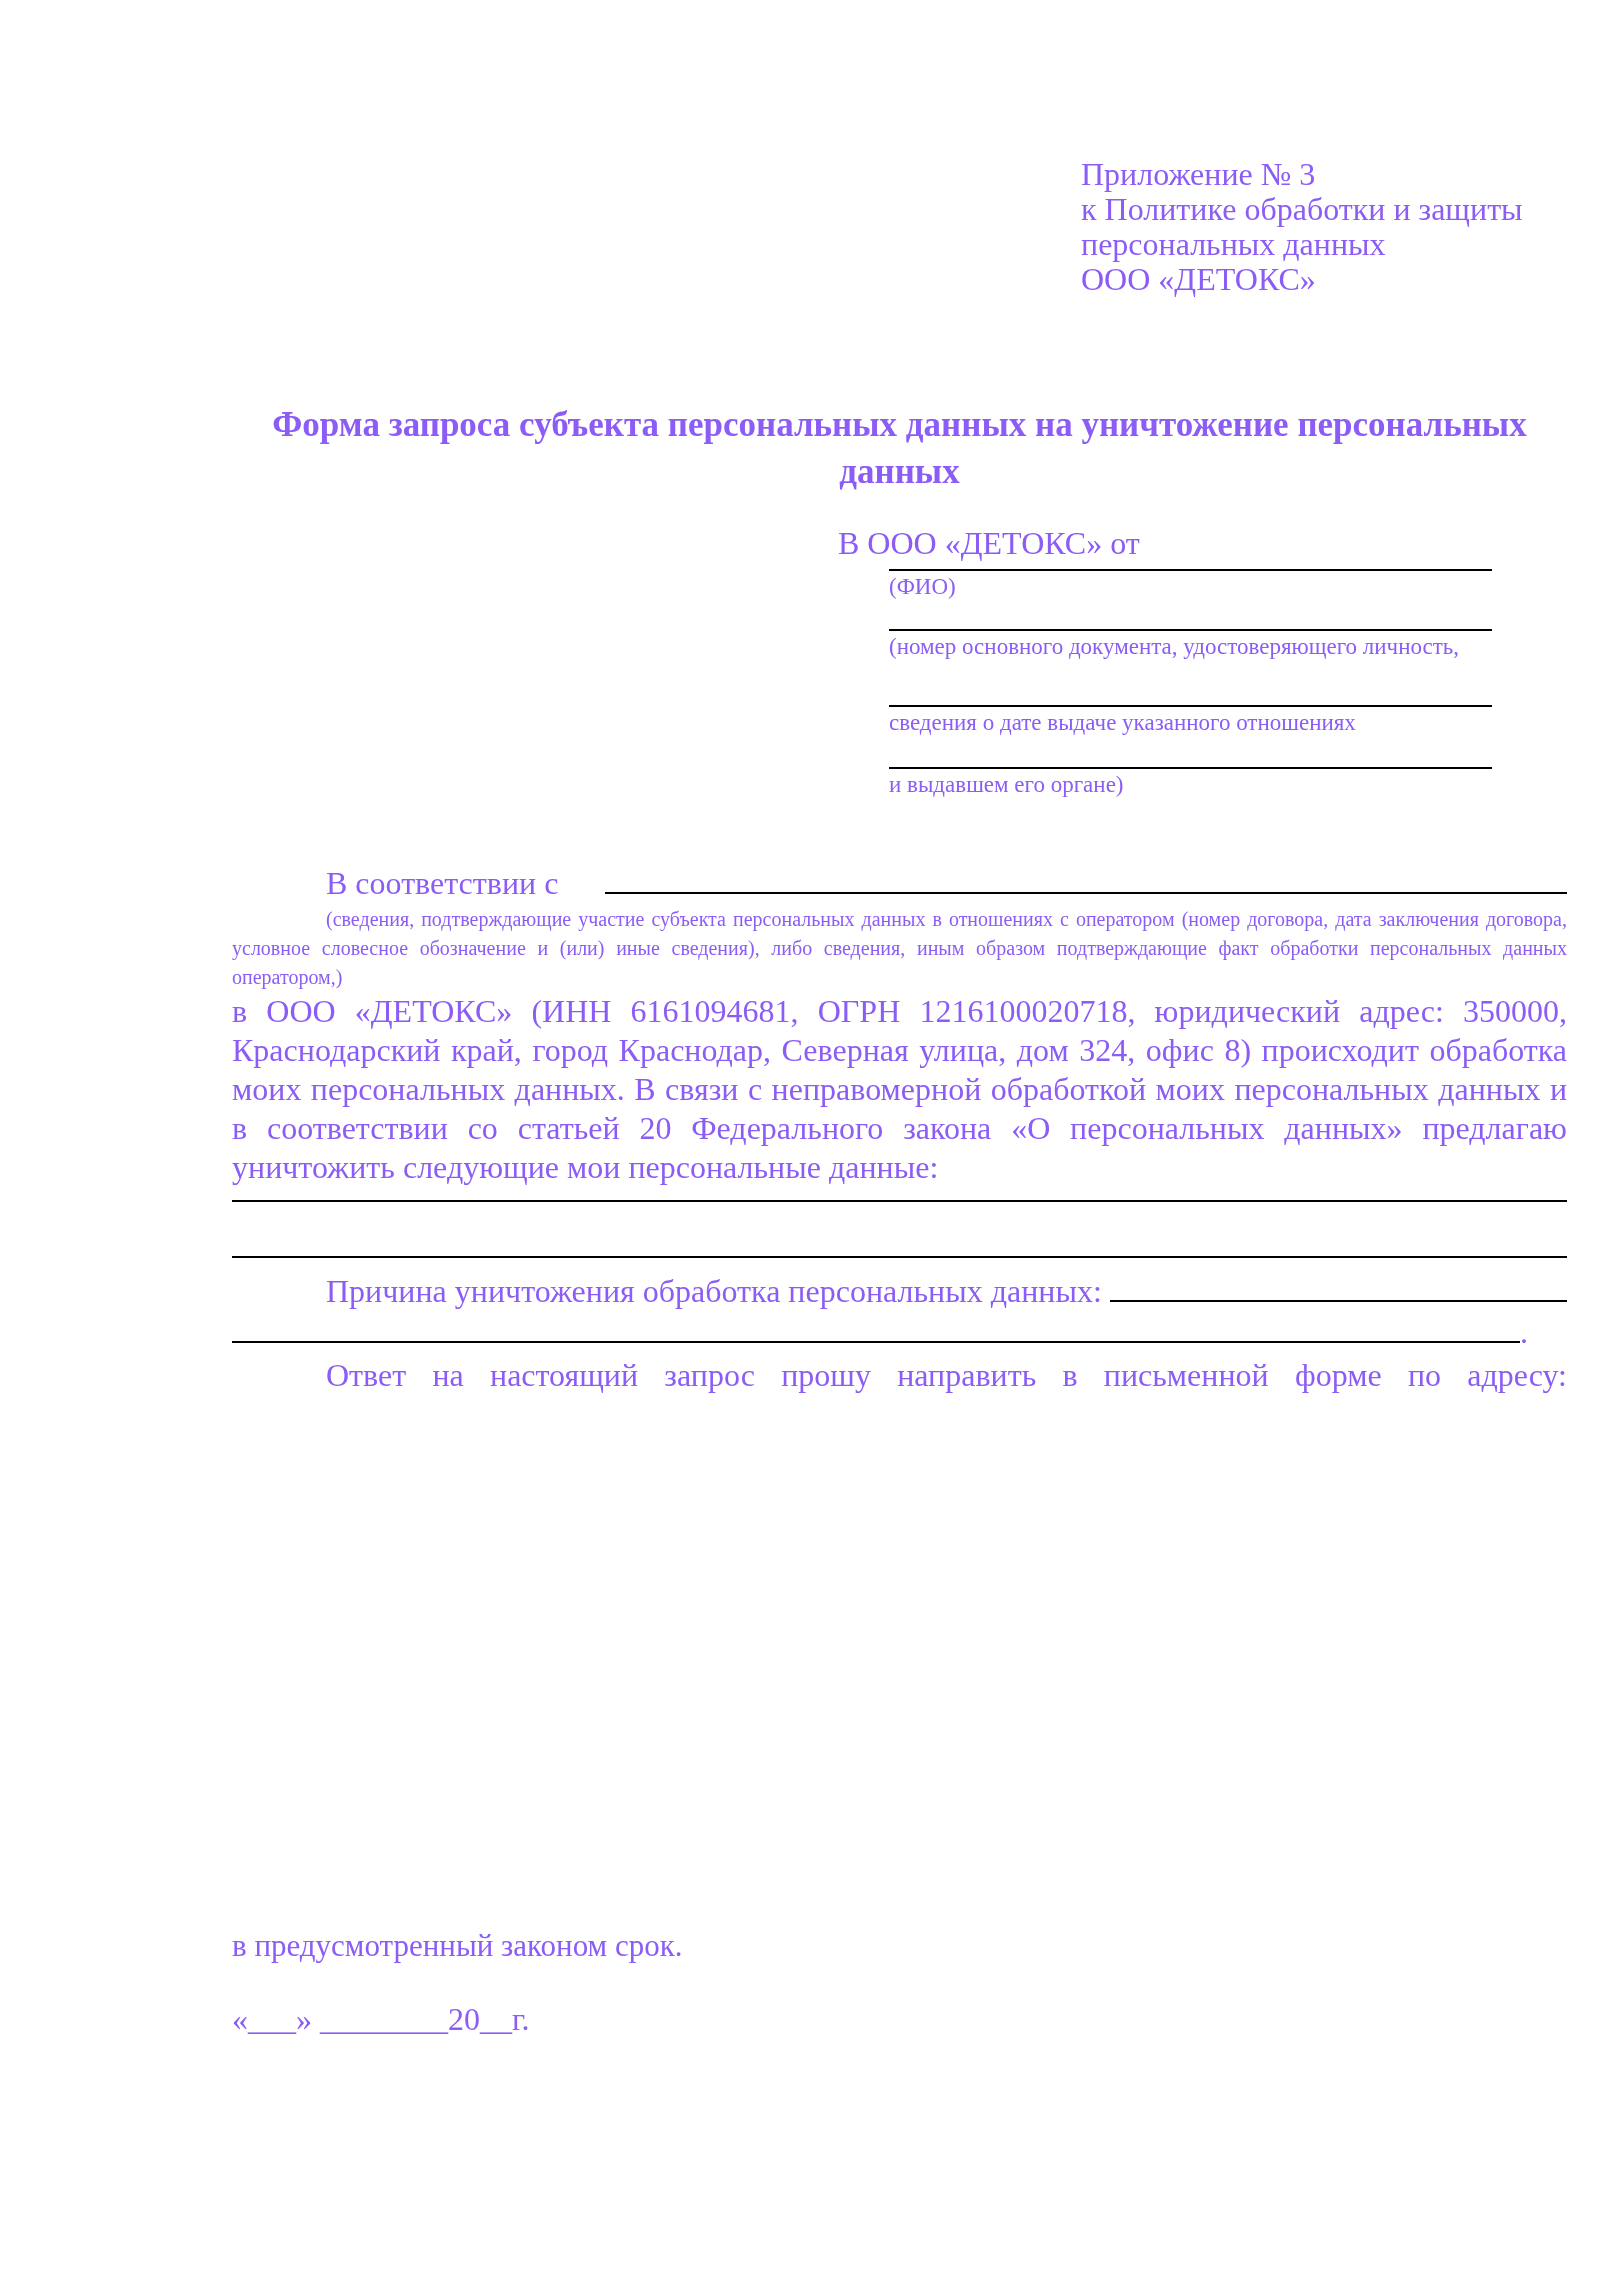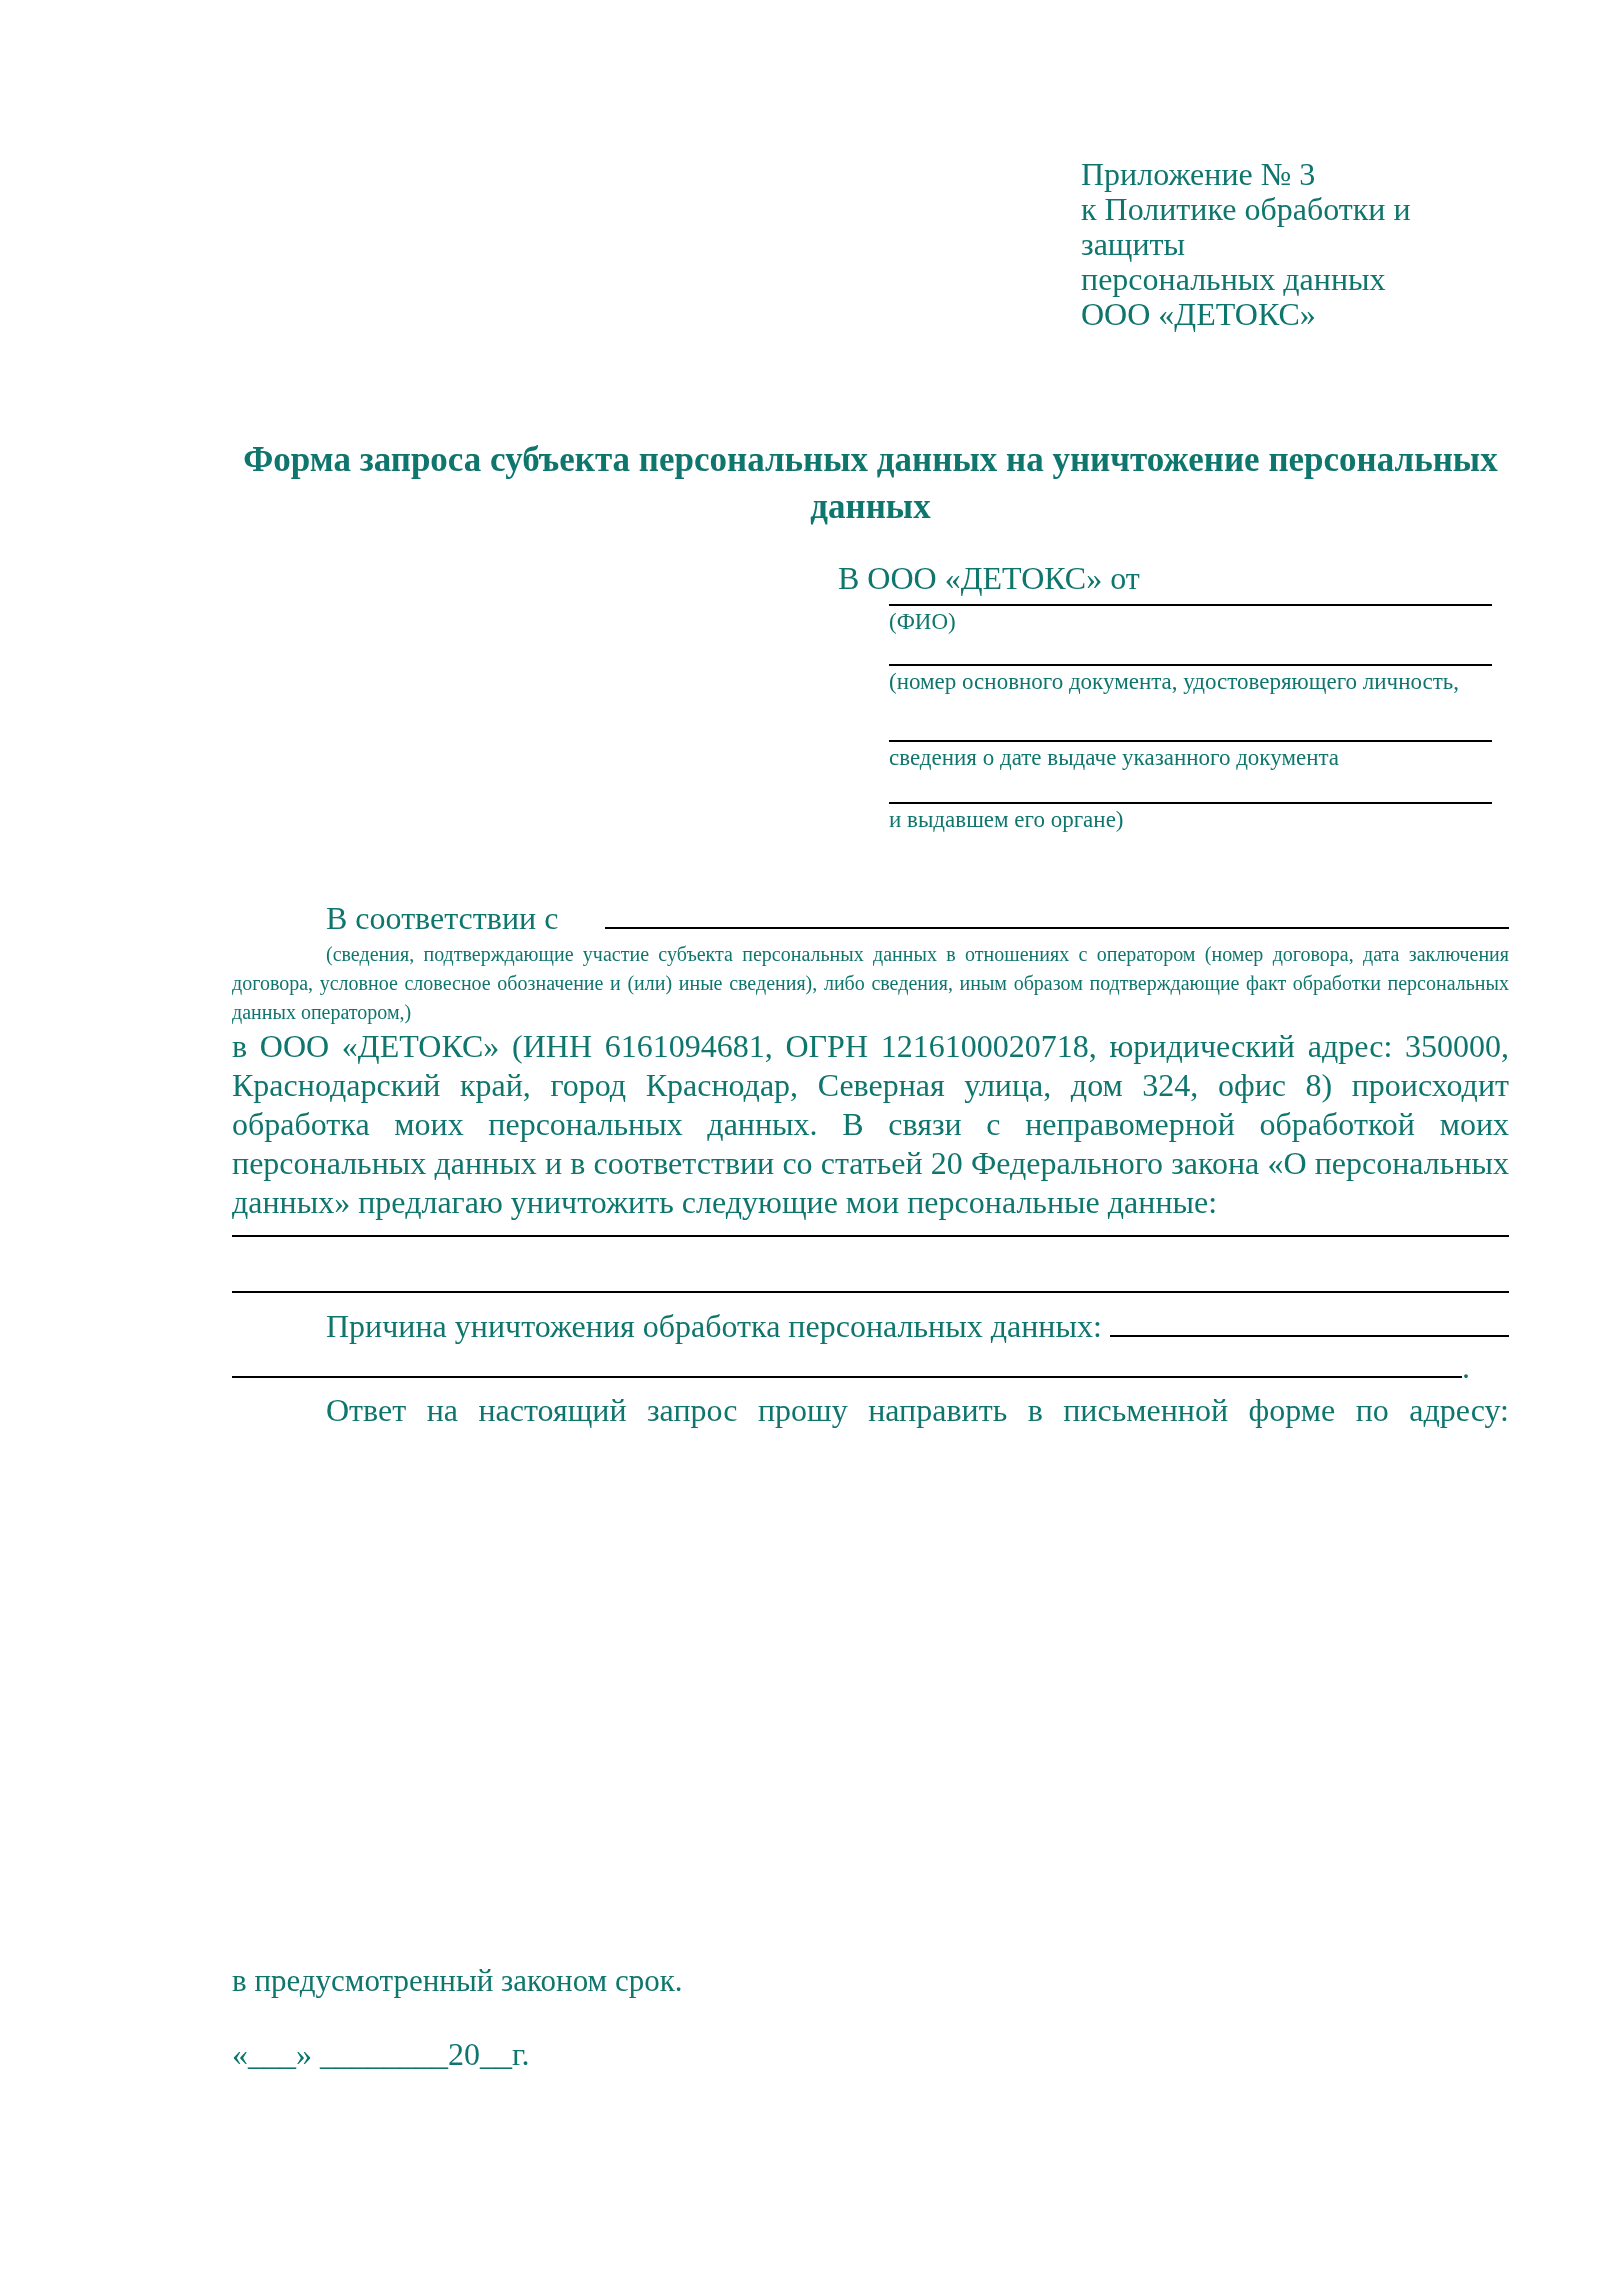--- a/index.html
+++ b/index.html
@@ -1,25 +1,25 @@
 <!DOCTYPE html>
 <html><head>
 <meta charset="utf-8">
 <style>
   * { margin:0; padding:0; box-sizing:border-box; }
   html,body { background:#888; }
   .page {
     position:relative;
     width:1621px; height:2293px;
     background:#ffffff;
-    color:#0f766e;
+    color:#8b5cf6;
     font-family:"Liberation Serif", serif;
     overflow:hidden;
     padding-left:232px;
-    padding-right:112px;
+    padding-right:54px;
   }
   
   .header-block {
     margin-top:157px;
     margin-left:849px;
     font-size:32px;
     line-height:35px;
   }
   
   .doc-title {
@@ -153,21 +153,21 @@
   <div class="doc-title">Форма запроса субъекта персональных данных на уничтожение персональных данных</div>
 
   <div class="to-line">В ООО «ДЕТОКС» от</div>
 
   <div class="sign-block">
     <div class="wline m1"></div>
     <div class="sign-caption">(ФИО)</div>
     <div class="wline m2"></div>
     <div class="sign-caption">(номер основного документа, удостоверяющего личность,</div>
     <div class="wline m3"></div>
-    <div class="sign-caption">сведения о дате выдаче указанного документа</div>
+    <div class="sign-caption">сведения о дате выдаче указанного отношениях</div>
     <div class="wline m4"></div>
     <div class="sign-caption">и выдавшем его органе)</div>
   </div>
 
   <div class="according-row">
     <span class="prefix">В соответствии с</span>
     <span class="fill"></span>
   </div>
 
   <div class="small-note">(сведения, подтверждающие участие субъекта персональных данных в отношениях с оператором (номер договора, дата заключения договора, условное словесное обозначение и (или) иные сведения), либо сведения, иным образом подтверждающие факт обработки персональных данных оператором,)</div>

